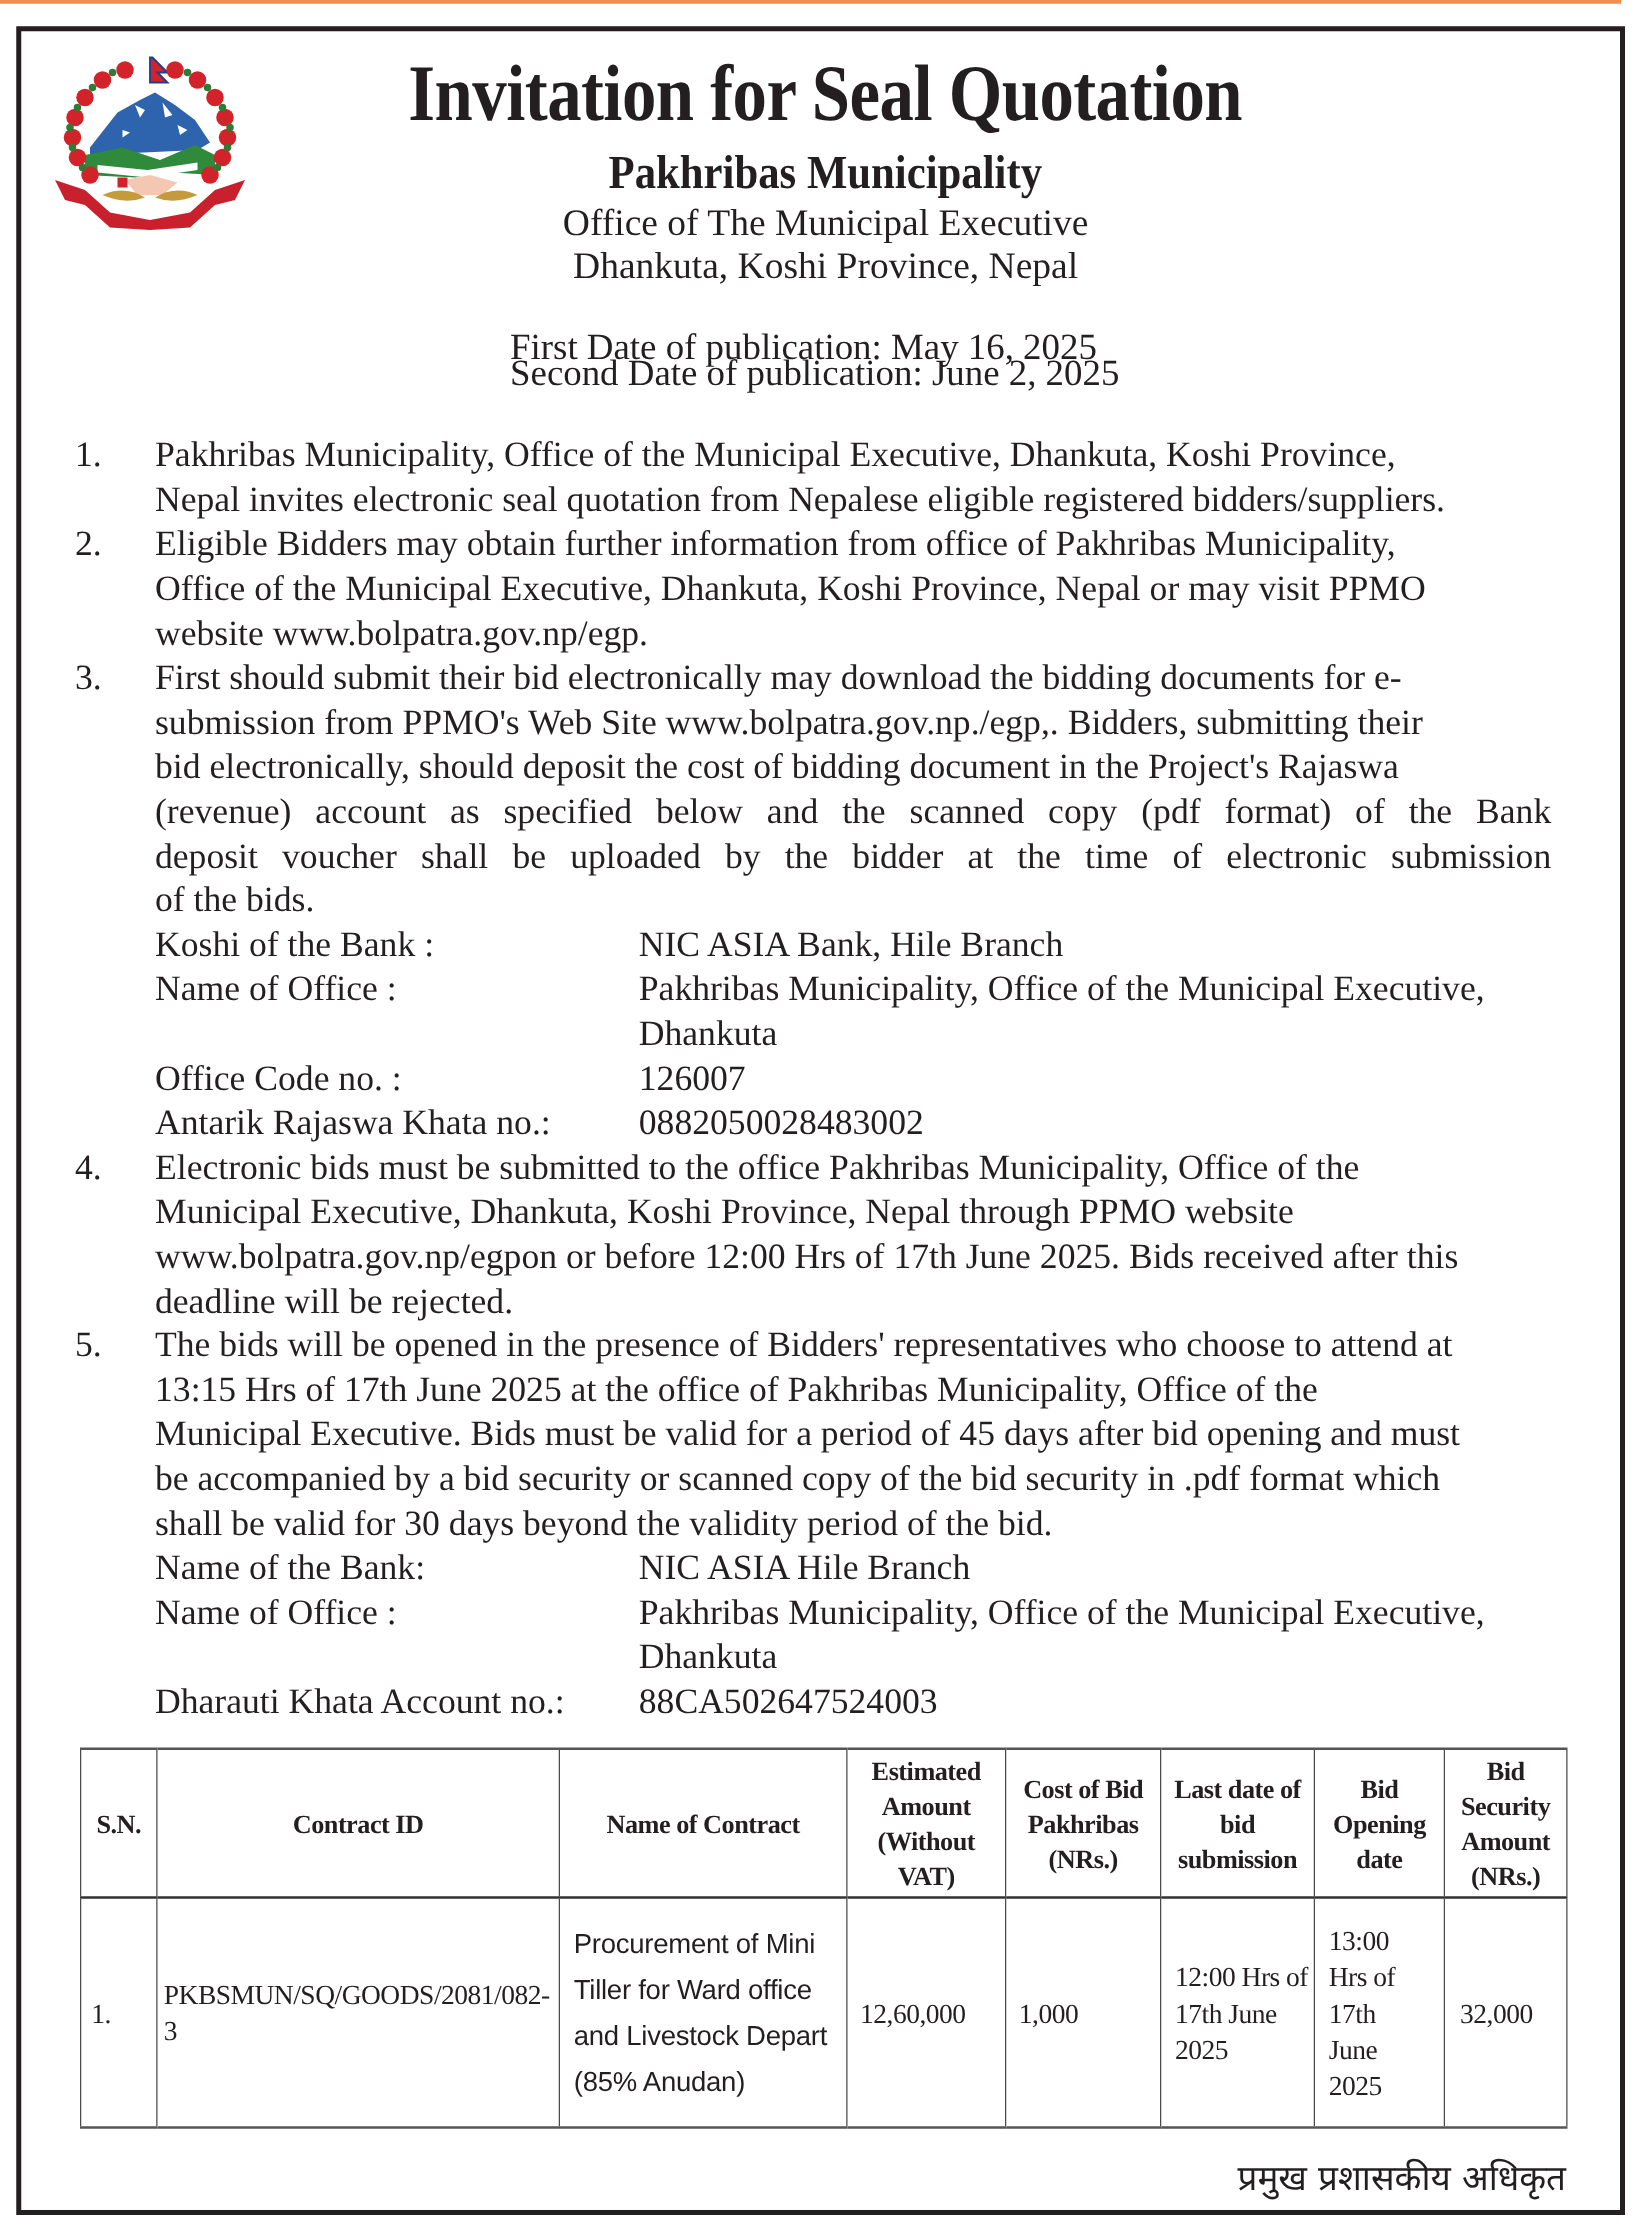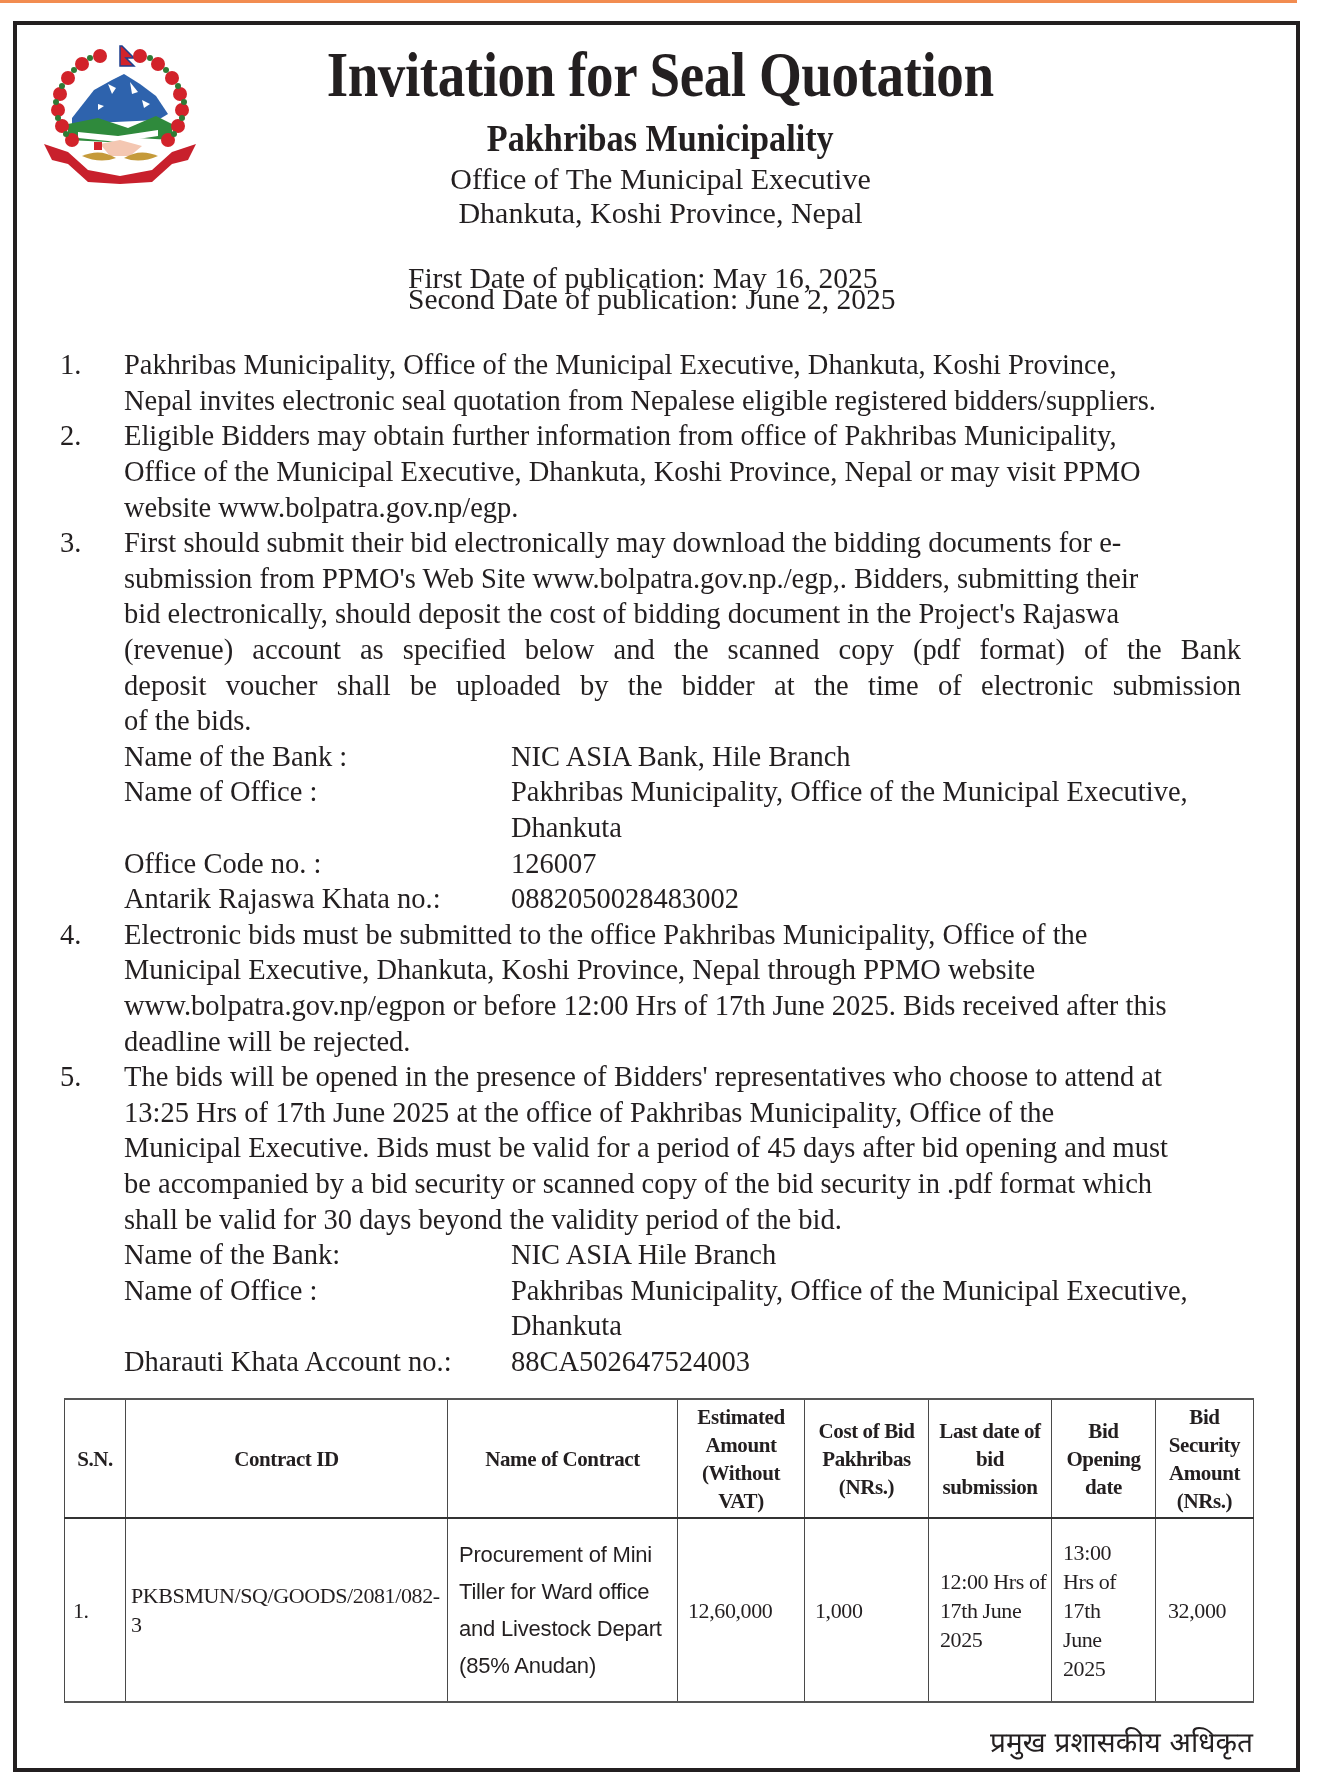--- a/index.html
+++ b/index.html
@@ -114,39 +114,39 @@
   <div class="line txt" style="top:490px;">website www.bolpatra.gov.np/egp.</div>
 
   <div class="line num" style="top:525px;">3.</div>
   <div class="line txt" style="top:525px;">First should submit their bid electronically may download the bidding documents for e-</div>
   <div class="line txt" style="top:561px;">submission from PPMO's Web Site www.bolpatra.gov.np./egp,. Bidders, submitting their</div>
   <div class="line txt" style="top:596px;">bid electronically, should deposit the cost of bidding document in the Project's  Rajaswa</div>
   <div class="line txt justify" style="top:632px;">(revenue) account as specified below and the scanned copy (pdf format) of the Bank</div>
   <div class="line txt justify" style="top:668px;">deposit voucher shall be uploaded by the bidder at the time of electronic submission</div>
   <div class="line txt" style="top:703px;">of the bids.</div>
 
-  <div class="line txt" style="top:739px;">Name of the Bank  :</div>
+  <div class="line txt" style="top:739px;">Koshi of the Bank  :</div>
   <div class="line val" style="top:739px;">NIC ASIA Bank, Hile Branch</div>
   <div class="line txt" style="top:774px;">Name of Office :</div>
   <div class="line val" style="top:774px;">Pakhribas Municipality, Office of the Municipal Executive,</div>
   <div class="line val" style="top:810px;">Dhankuta</div>
   <div class="line txt" style="top:846px;">Office Code no. :</div>
   <div class="line val" style="top:846px;">126007</div>
   <div class="line txt" style="top:881px;">Antarik Rajaswa Khata no.:</div>
   <div class="line val" style="top:881px;">0882050028483002</div>
 
   <div class="line num" style="top:917px;">4.</div>
   <div class="line txt" style="top:917px;">Electronic bids must be submitted to the office Pakhribas Municipality, Office of the</div>
   <div class="line txt" style="top:952px;">Municipal Executive, Dhankuta,  Koshi Province, Nepal through PPMO website</div>
   <div class="line txt" style="top:988px;">www.bolpatra.gov.np/egpon or before 12:00 Hrs of 17th June 2025. Bids received after this</div>
   <div class="line txt" style="top:1024px;">deadline will be rejected.</div>
 
   <div class="line num" style="top:1059px;">5.</div>
   <div class="line txt" style="top:1059px;">The bids will be opened in the presence of Bidders' representatives who choose to attend at</div>
-  <div class="line txt" style="top:1095px;">13:25 Hrs of 17th June 2025 at the office of Pakhribas Municipality, Office of the</div>
+  <div class="line txt" style="top:1095px;">13:15 Hrs of 17th June 2025 at the office of Pakhribas Municipality, Office of the</div>
   <div class="line txt" style="top:1130px;">Municipal Executive. Bids must be valid for a period of 45 days after bid opening and must</div>
   <div class="line txt" style="top:1166px;">be accompanied by a bid security or scanned copy of the bid security in .pdf format which</div>
   <div class="line txt" style="top:1202px;">shall be valid for 30 days beyond the validity period of the bid.</div>
 
   <div class="line txt" style="top:1237px;">Name of the Bank:</div>
   <div class="line val" style="top:1237px;">NIC ASIA Hile Branch</div>
   <div class="line txt" style="top:1273px;">Name of Office :</div>
   <div class="line val" style="top:1273px;">Pakhribas Municipality, Office of the Municipal Executive,</div>
   <div class="line val" style="top:1308px;">Dhankuta</div>
   <div class="line txt" style="top:1344px;">Dharauti Khata Account no.:</div>

